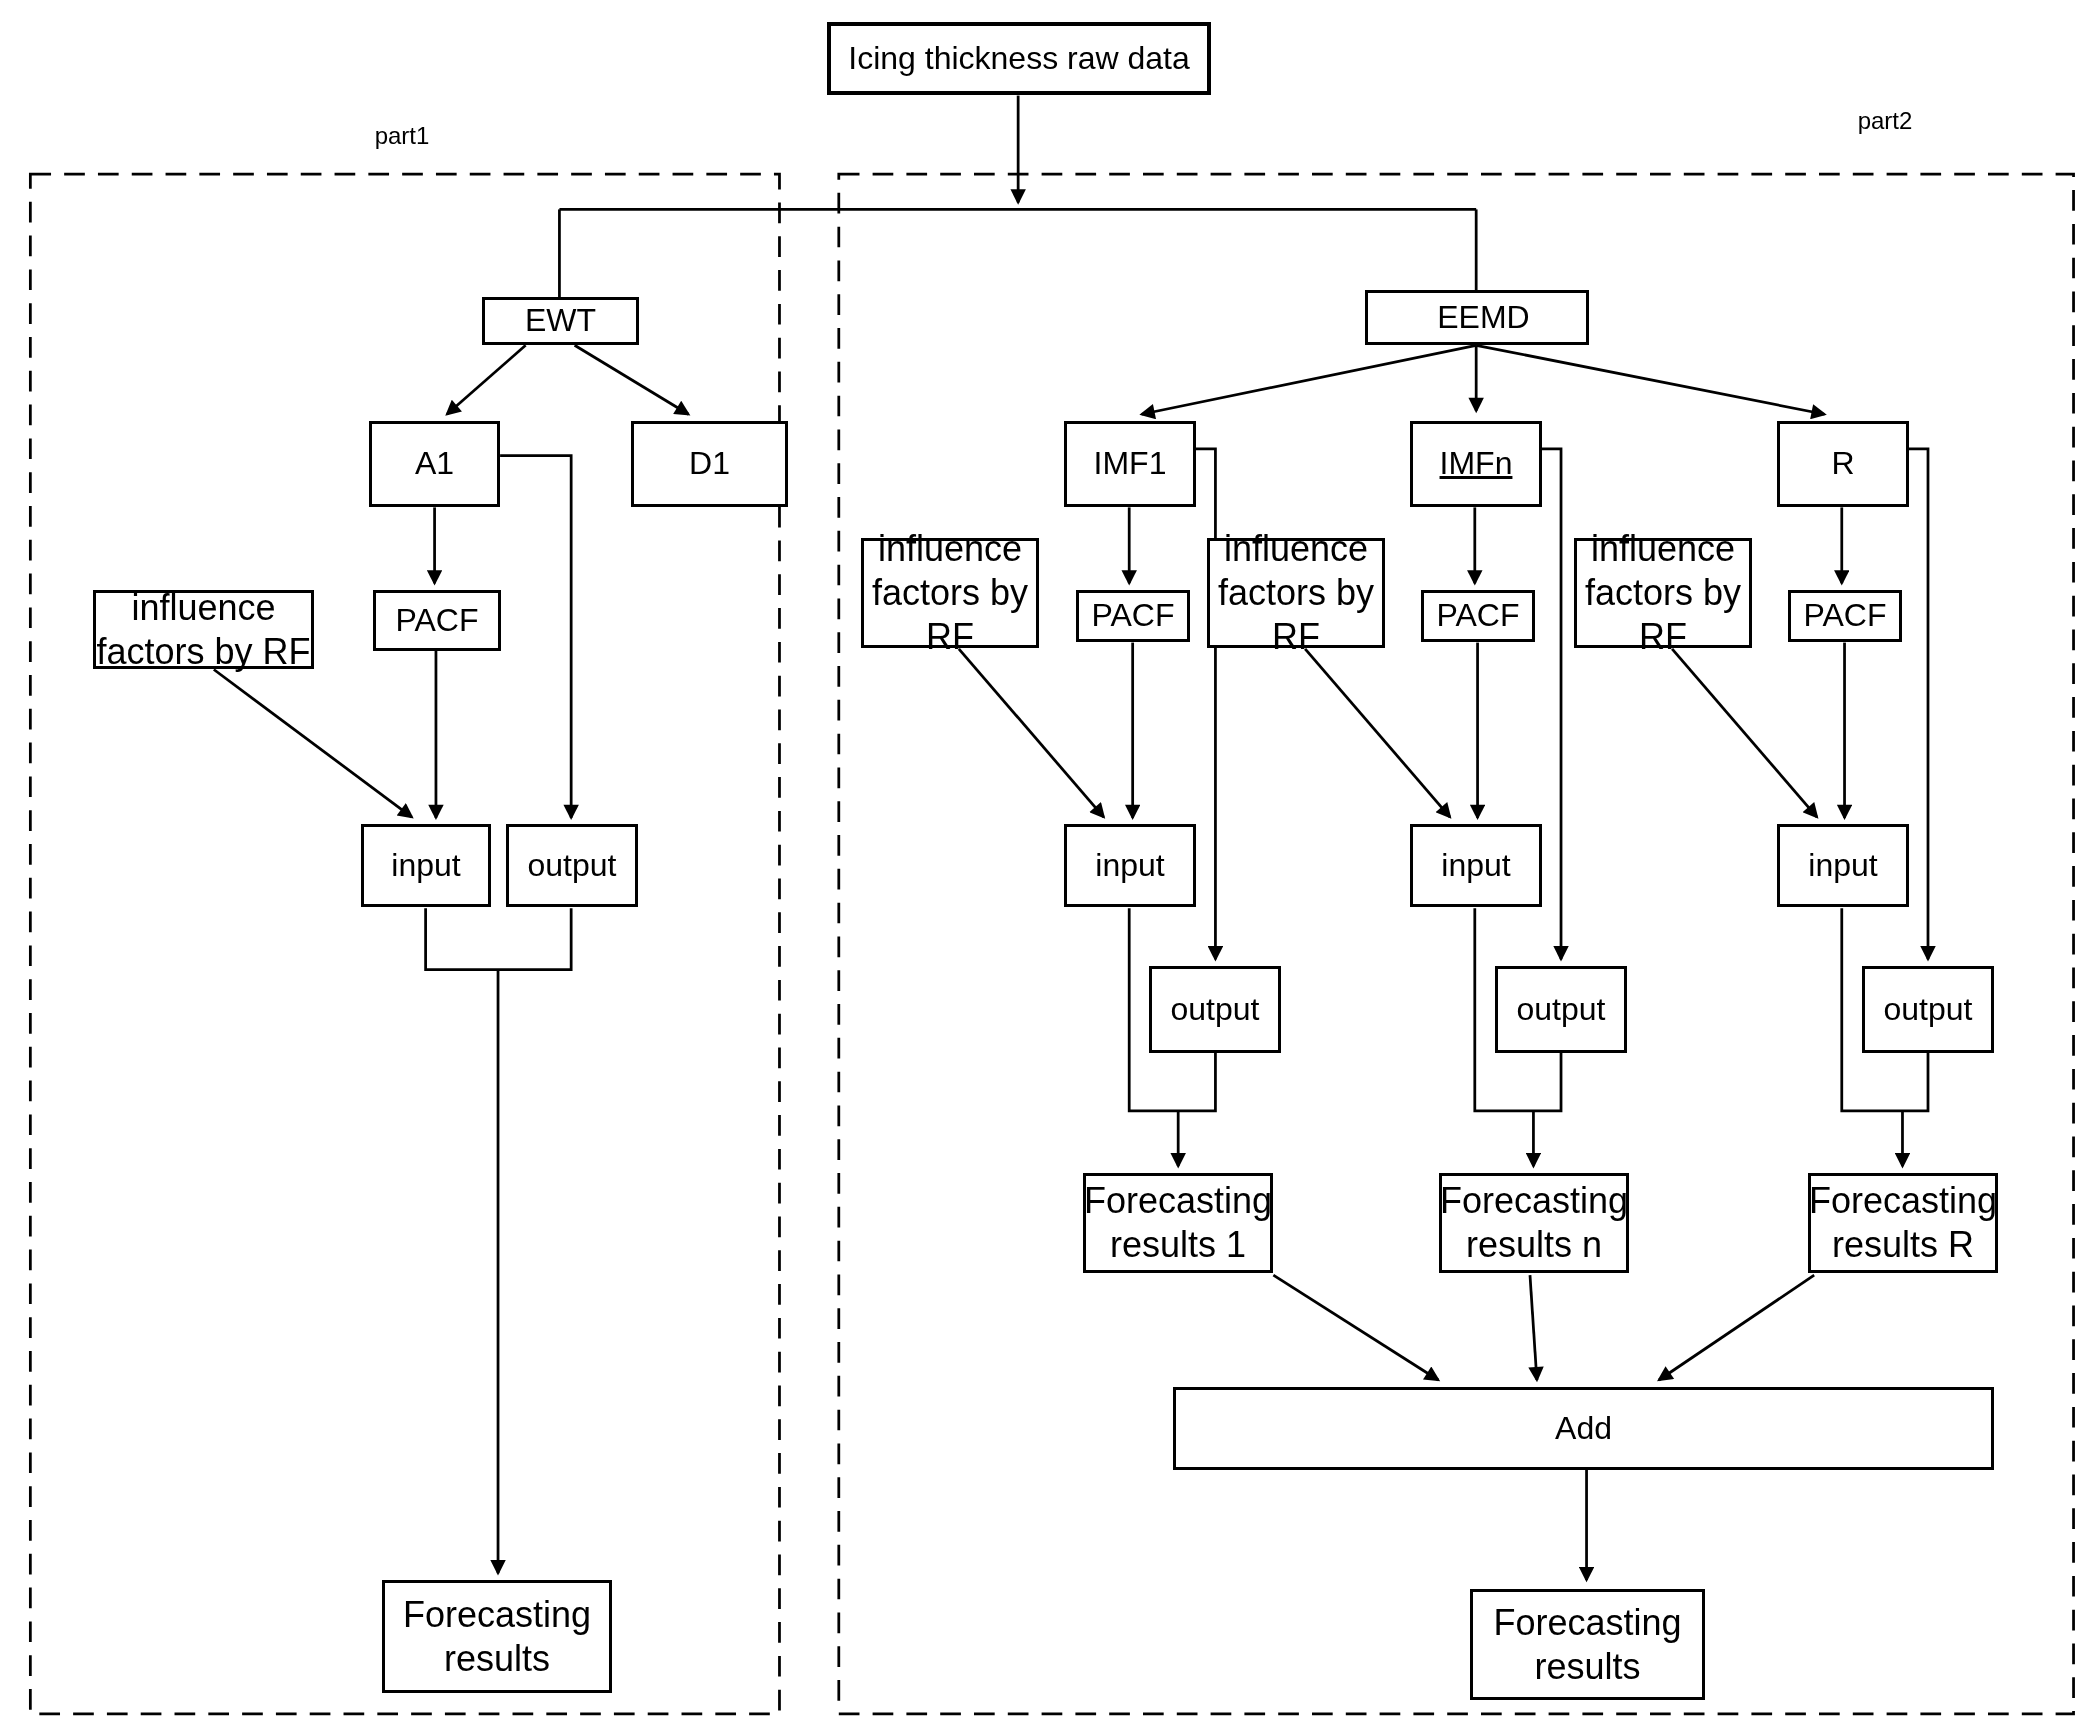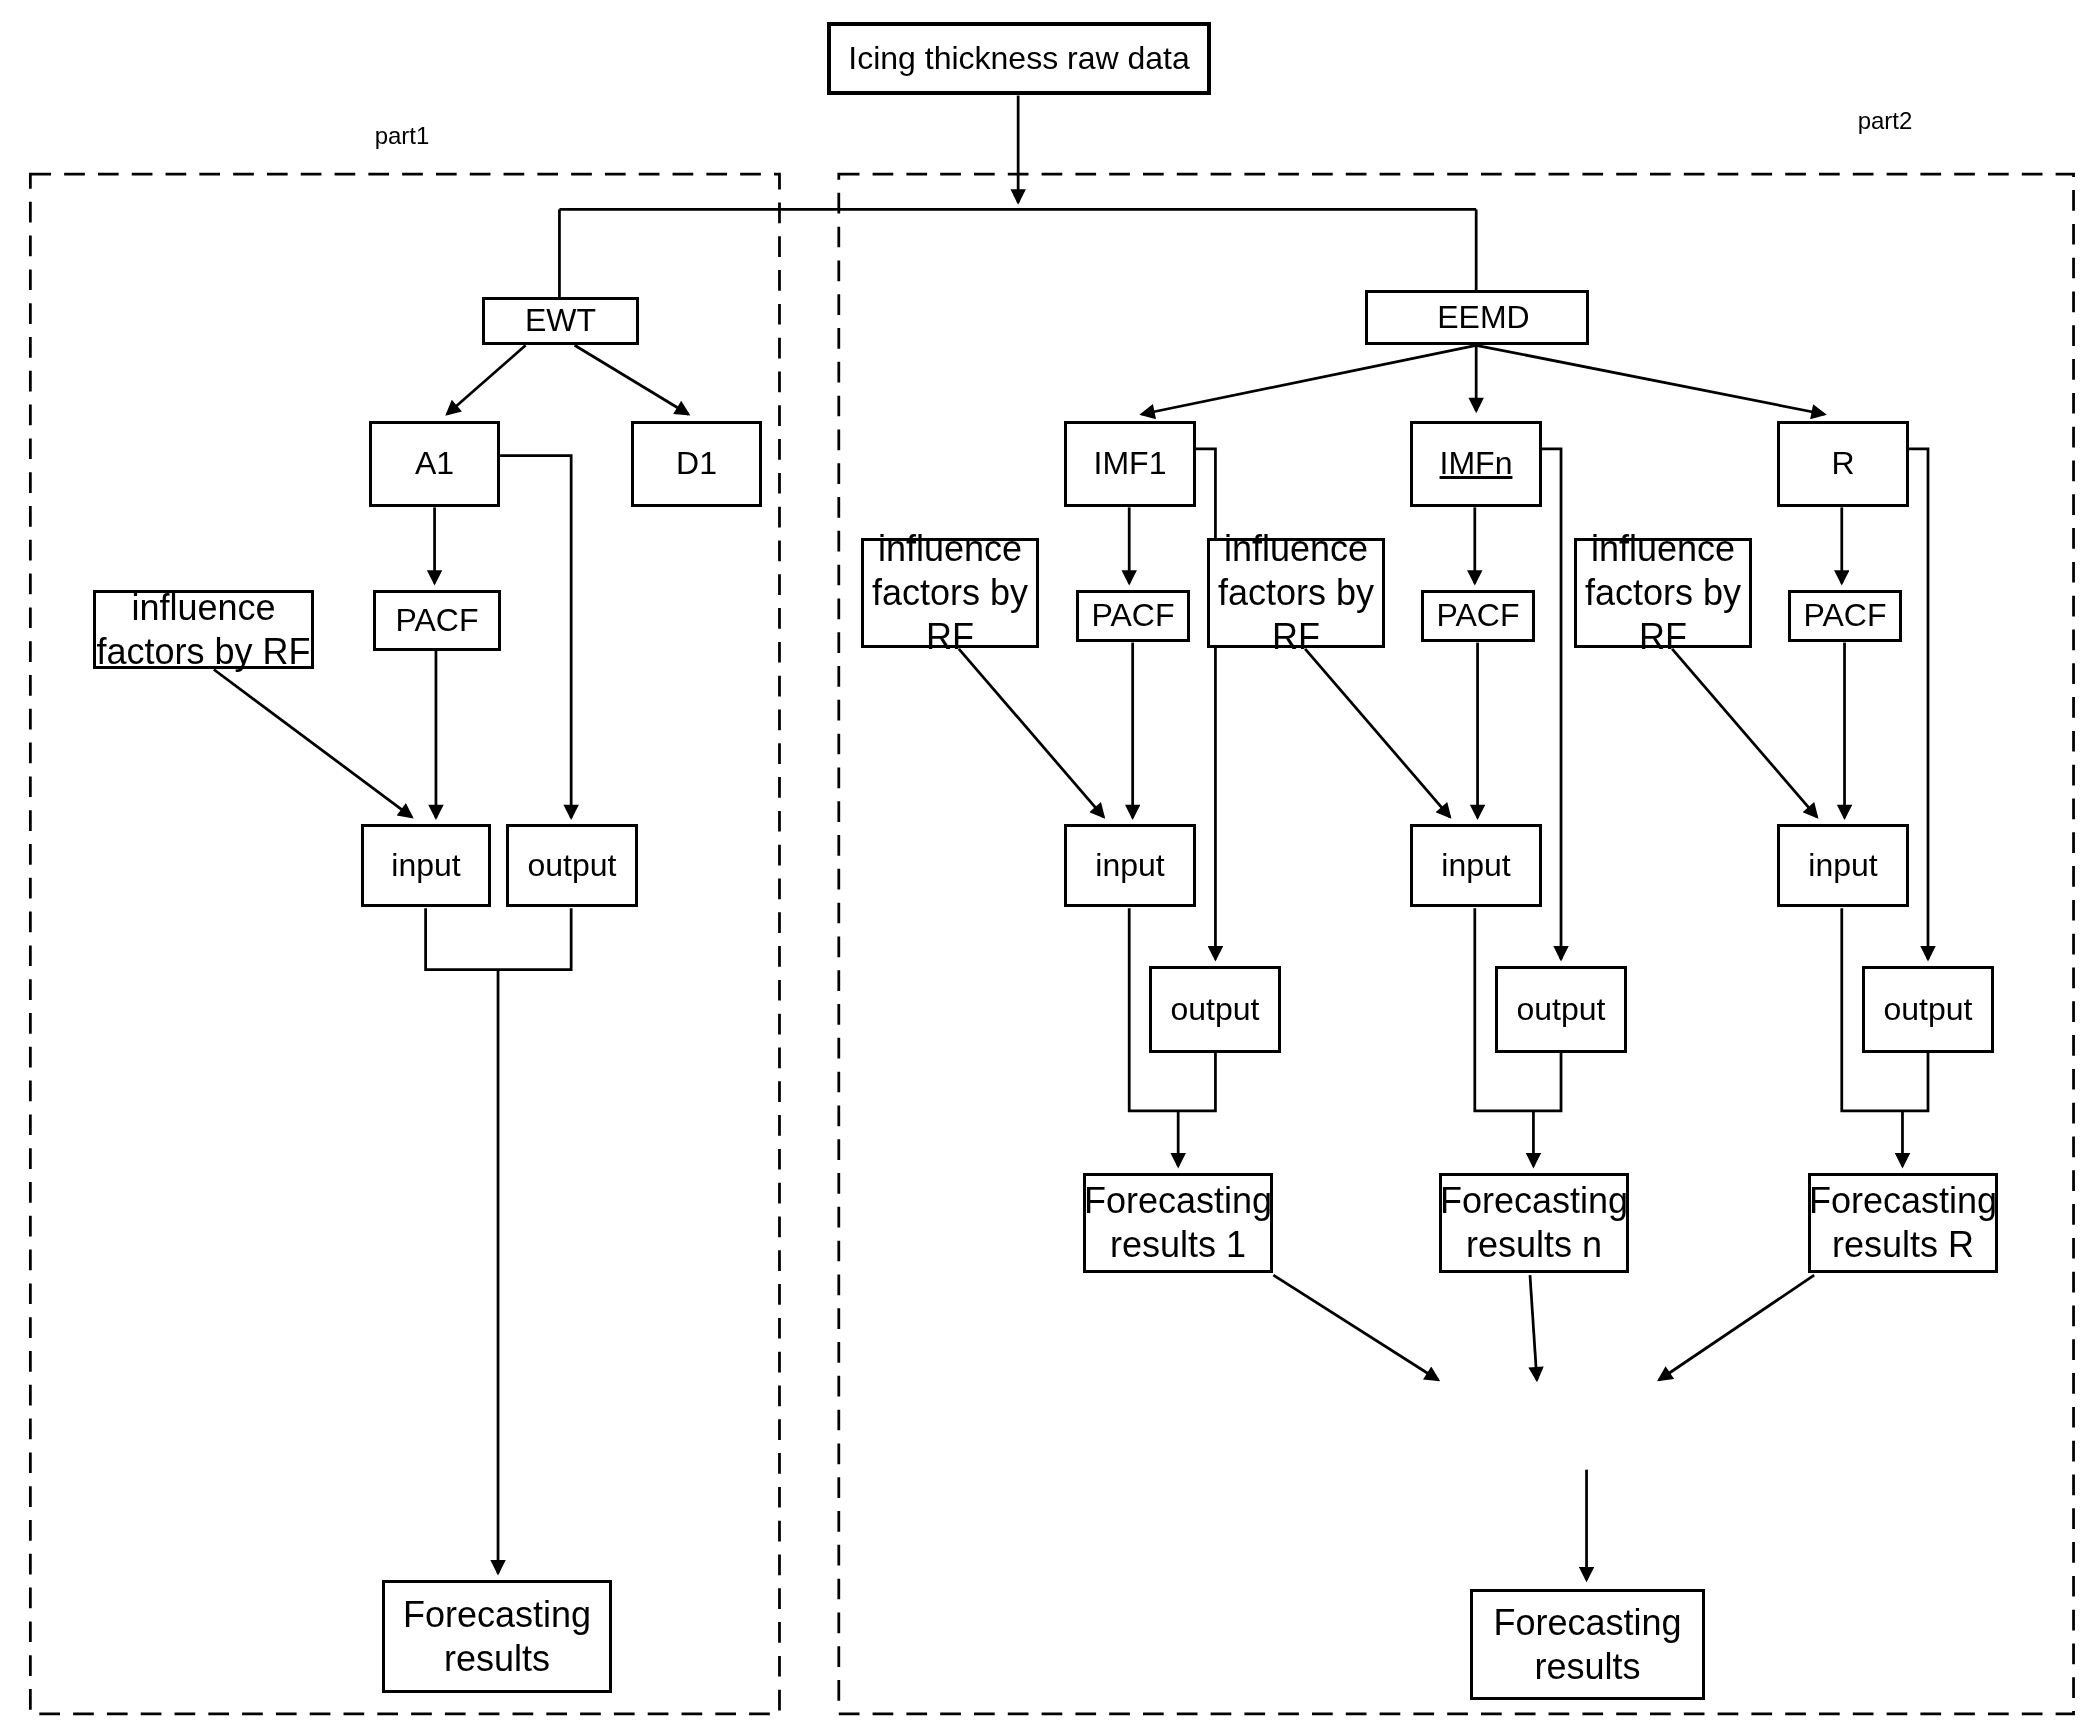--- a/index.html
+++ b/index.html
@@ -102,21 +102,21 @@
     </g>
   </svg>
 
   <div class="floating-label" style="left:333px; top:117px; width:138px; height:37px;">part1</div>
   <div class="floating-label" style="left:1816px; top:102px; width:138px; height:37px;">part2</div>
 
   <div class="box thick" style="left:827px; top:22px; width:384px; height:73px;">Icing thickness raw data</div>
 
   <div class="box" style="left:482px; top:297px; width:157px; height:48px;">EWT</div>
   <div class="box" style="left:369px; top:421px; width:131px; height:86px;">A1</div>
-  <div class="box" style="left:631px; top:421px; width:131px; height:86px;">D1</div>
+  <div class="box" style="left:631px; top:421px; width:157px; height:86px;">D1</div>
   <div class="box" style="left:373px; top:590px; width:128px; height:61px;">PACF</div>
   <div class="box" style="left:93px; top:590px; width:221px; height:79px;">
     <div class="line">influence</div>
     <div class="line">factors by RF</div>
   </div>
   <div class="box" style="left:361px; top:824px; width:130px; height:83px;">input</div>
   <div class="box" style="left:506px; top:824px; width:132px; height:83px;">output</div>
   <div class="box" style="left:382px; top:1580px; width:230px; height:113px;">
     <div class="line">Forecasting</div>
     <div class="line">results</div>
@@ -159,19 +159,20 @@
     <div class="line">RF</div>
   </div>
   <div class="box" style="left:1788px; top:590px; width:114px; height:52px;">PACF</div>
   <div class="box" style="left:1777px; top:824px; width:132px; height:83px;">input</div>
   <div class="box" style="left:1862px; top:966px; width:132px; height:87px;">output</div>
   <div class="box" style="left:1808px; top:1173px; width:190px; height:100px;">
     <div class="line">Forecasting</div>
     <div class="line">results R</div>
   </div>
 
+  <div class="box" style="left:1173px; top:1387px; width:821px; height:83px;">Add</div>
   <div class="box" style="left:1470px; top:1589px; width:235px; height:111px;">
     <div class="line">Forecasting</div>
     <div class="line">results</div>
   </div>
 
 </div>
 
 
 </body></html>

